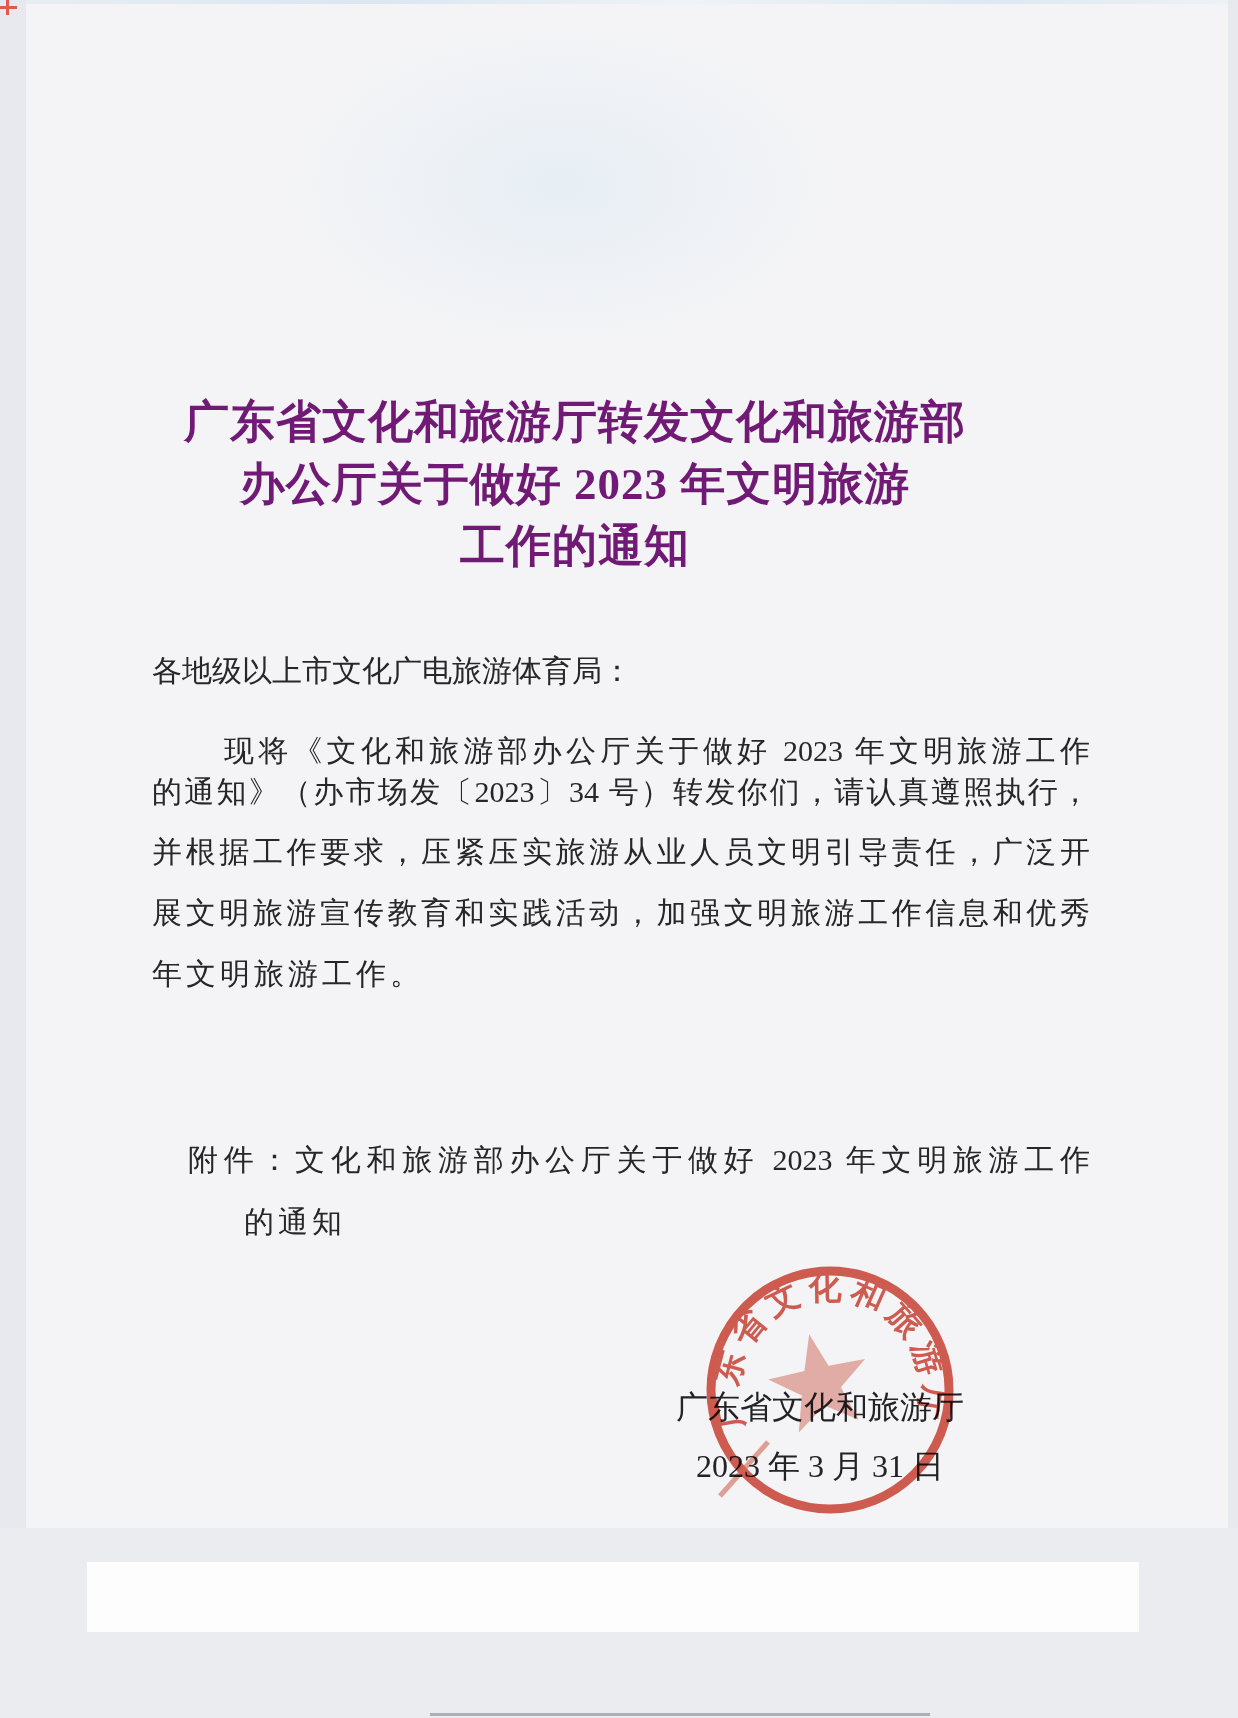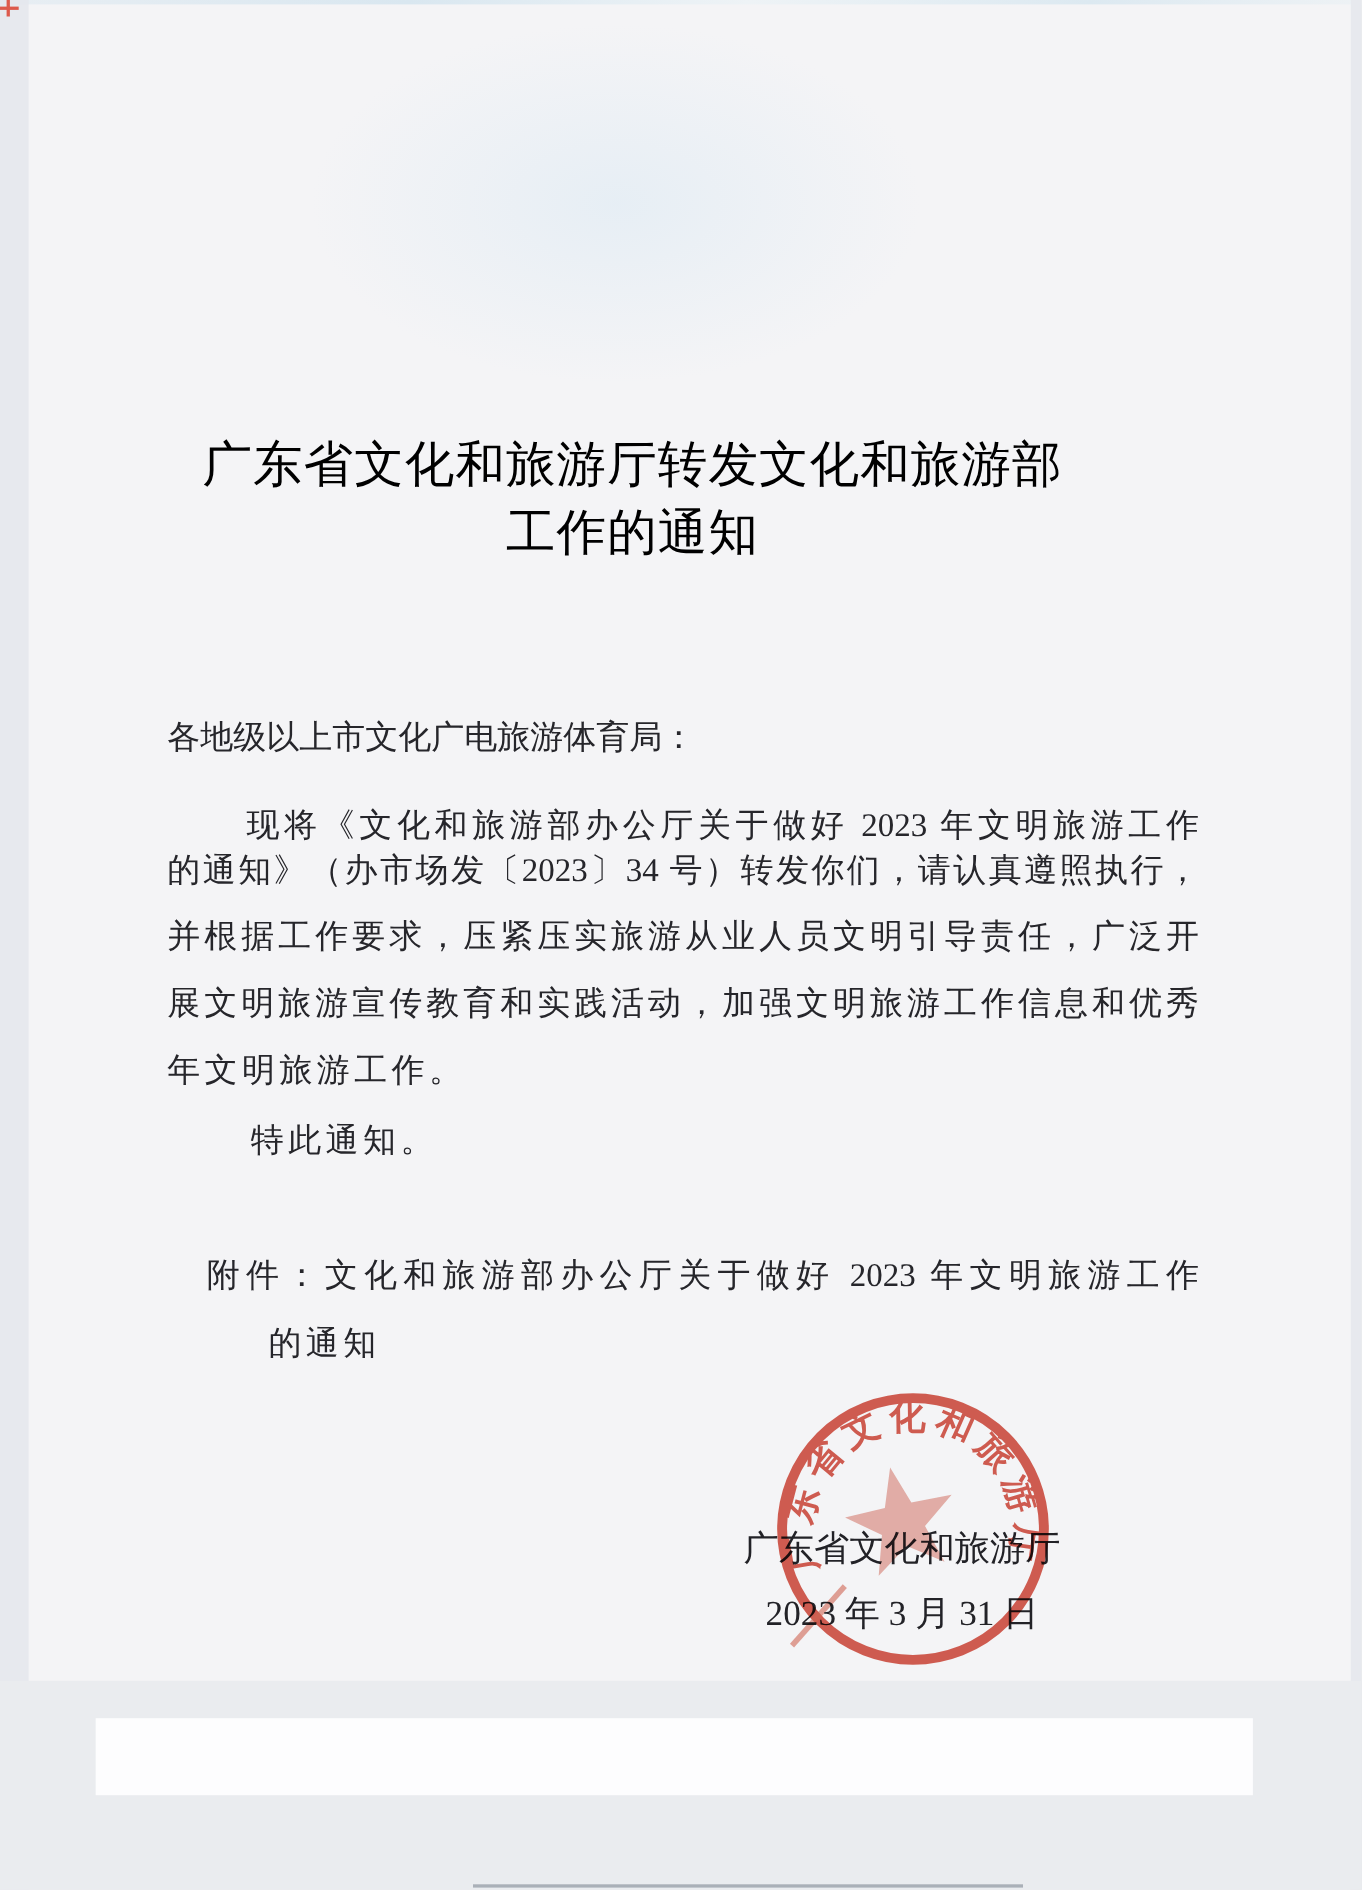--- a/index.html
+++ b/index.html
@@ -23,25 +23,25 @@
   .reg-cross-h { position:absolute; left:0; top:6px; width:17px; height:3px; background:#dd5a4c; }
   .reg-cross-v { position:absolute; left:6px; top:0; width:3px; height:15px; background:#dd5a4c; }
 
   
   .title-block {
     position: absolute;
     left: 106px;
     top: 391px;
     width: 938px;
     text-align: center;
-    font-weight: normal;
+    font-weight: bold;
     font-size: 45px;
     line-height: 62px;
     letter-spacing: 1px;
-    color: #000000;
+    color: #701a75;
   }
   .line {
     position: absolute;
     left: 152px;
     width: 938px;
     font-size: 30px;
     line-height: 42px;
     box-sizing: border-box;
     color: #26262b;
   }
@@ -86,32 +86,32 @@
   <div class="edge-right"></div>
   <div class="patch-top"></div>
   <div class="bottom-zone"></div>
   <div class="bright-band"></div>
   <div class="bottom-line"></div>
   <div class="reg-cross-h"></div>
   <div class="reg-cross-v"></div>
 
   <div class="title-block">
     <div>广东省文化和旅游厅转发文化和旅游部</div>
+    <div>办公厅关于做好 2023 年文明旅游</div>
     <div>工作的通知</div>
   </div>
 
   <div class="line" style="top:650px">各地级以上市文化广电旅游体育局：</div>
 
   <div class="line justify indent-2" style="top:712px">现将《文化和旅游部办公厅关于做好 2023 年文明旅游工作</div>
   <div class="line justify" style="top:771px">的通知》（办市场发〔2023〕34 号）转发你们，请认真遵照执行，</div>
   <div class="line justify" style="top:831px">并根据工作要求，压紧压实旅游从业人员文明引导责任，广泛开</div>
   <div class="line justify" style="top:892px">展文明旅游宣传教育和实践活动，加强文明旅游工作信息和优秀</div>
   <div class="line spaced" style="top:953px">年文明旅游工作。</div>
 
-  <div class="line spaced" style="top:1016px; padding-left:76px">特此通知。</div>
 
   <div class="line justify indent-1" style="top:1139px">附件：文化和旅游部办公厅关于做好 2023 年文明旅游工作</div>
   <div class="line spaced" style="top:1201px; padding-left:92px">的通知</div>
 
   <div class="sig" style="top:1388px">广东省文化和旅游厅</div>
   <div class="sig" style="top:1447px">2023 年 3 月 31 日</div>
 
   <svg class="seal" viewBox="0 0 264 264" aria-hidden="true">
     <g opacity="0.88">
       <circle cx="132" cy="132" r="119" fill="none" stroke="#cf3a2a" stroke-width="9"></circle>

